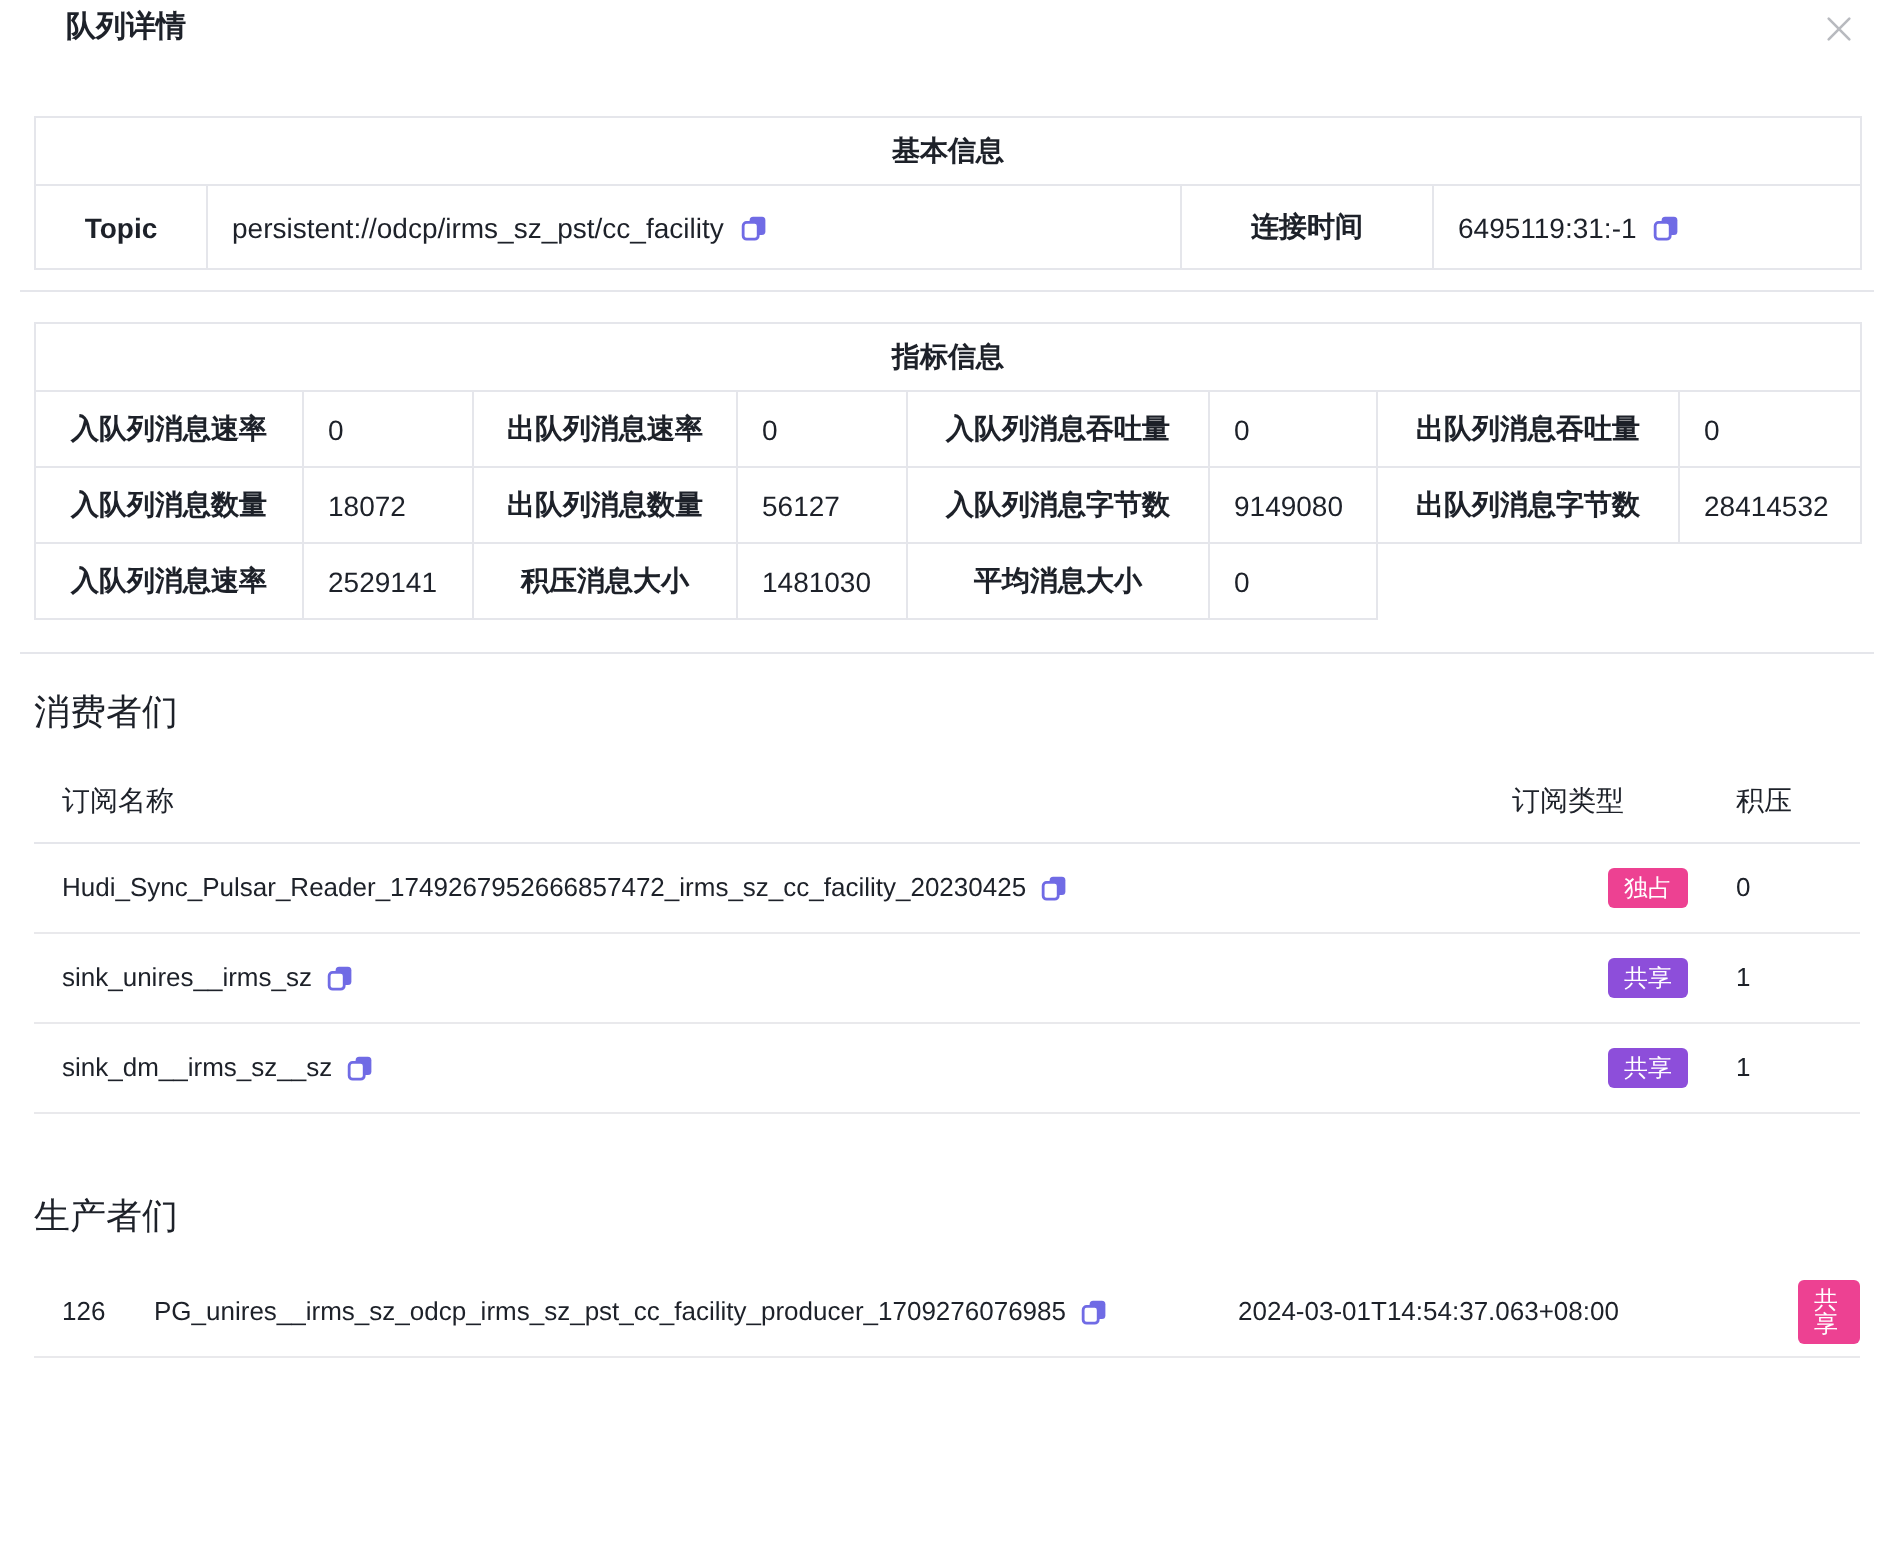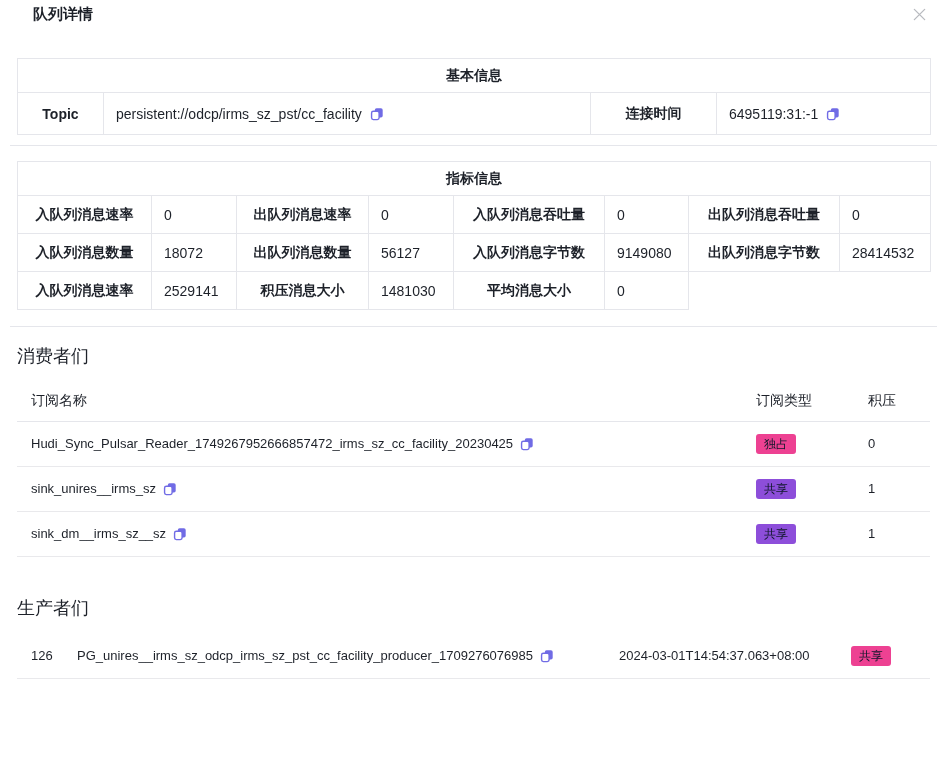--- a/index.html
+++ b/index.html
@@ -36,21 +36,21 @@
   table.list { border-collapse:collapse; table-layout:fixed; width:913px; }
   table.list th { height:40px; text-align:left; font-weight:normal; font-size:14px; border-bottom:1px solid #e5e6eb; vertical-align:middle; }
   table.list td { height:45px; font-size:13px; border-bottom:1px solid #e9e9ec; vertical-align:middle; }
   table.list .pad { padding-left:14px; }
   table.consumers { margin-top:15px; }
   table.producers { margin-top:16px; }
 
   .cell-flex { display:flex; align-items:center; gap:7px; }
   .copy-btn { display:inline-flex; align-items:center; cursor:pointer; flex:0 0 auto; }
 
-  .badge { display:inline-block; padding:4px 8px; border-radius:3px; color:#0f172a; font-size:12px; line-height:1; }
+  .badge { display:inline-block; padding:4px 8px; border-radius:3px; color:#ffffff; font-size:12px; line-height:1;margin-left:48px; }
 
   .val-flex { display:flex; align-items:center; gap:8px; padding-left:12px; }
   table.grid td.valc { padding-left:0; }
 </style>
 </head>
 <body>
 
 <div class="page">
 
   <div class="modal-header">

